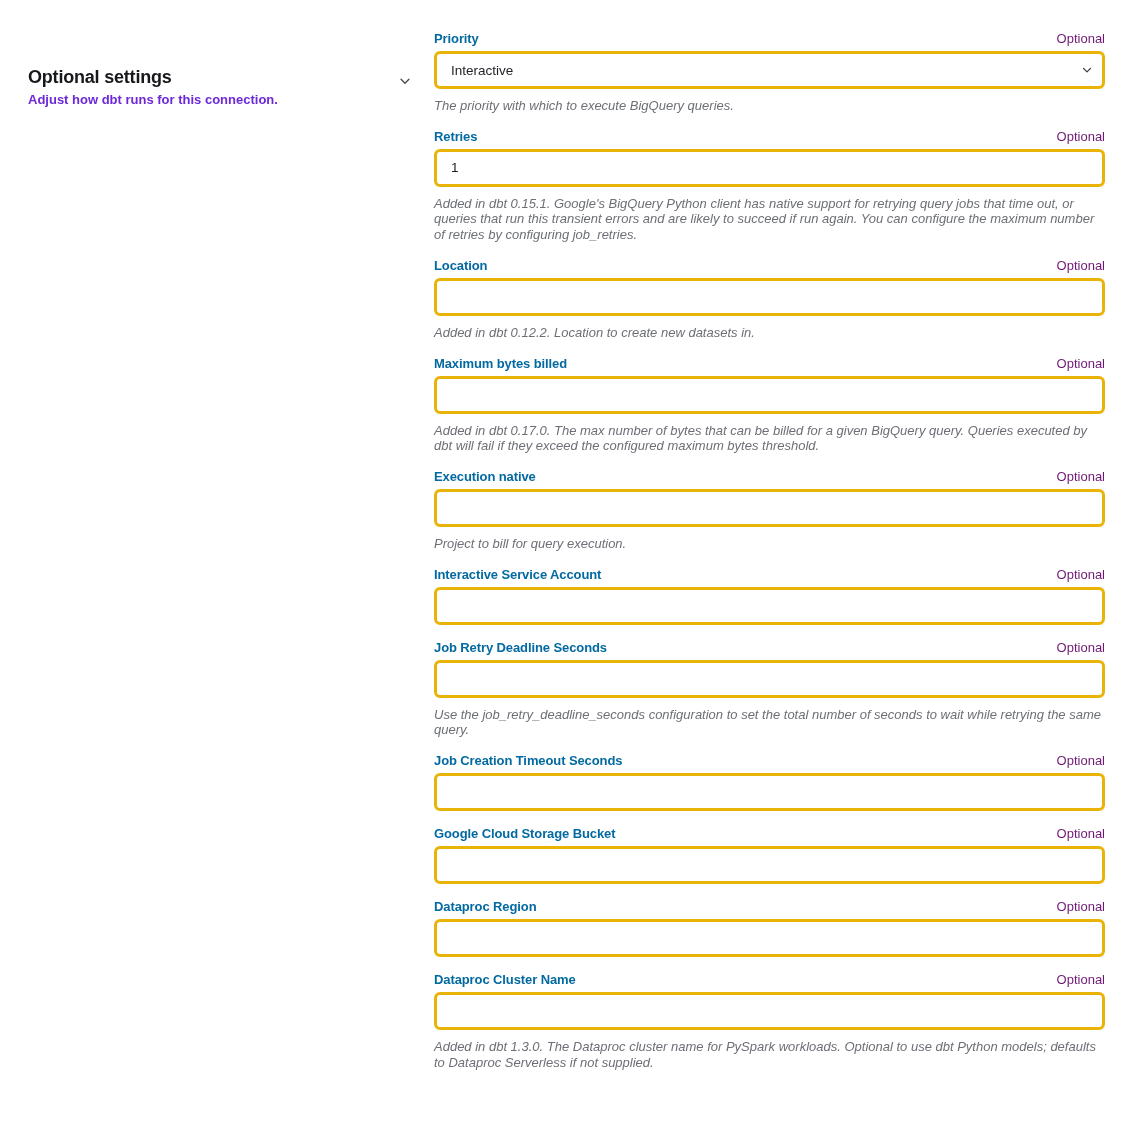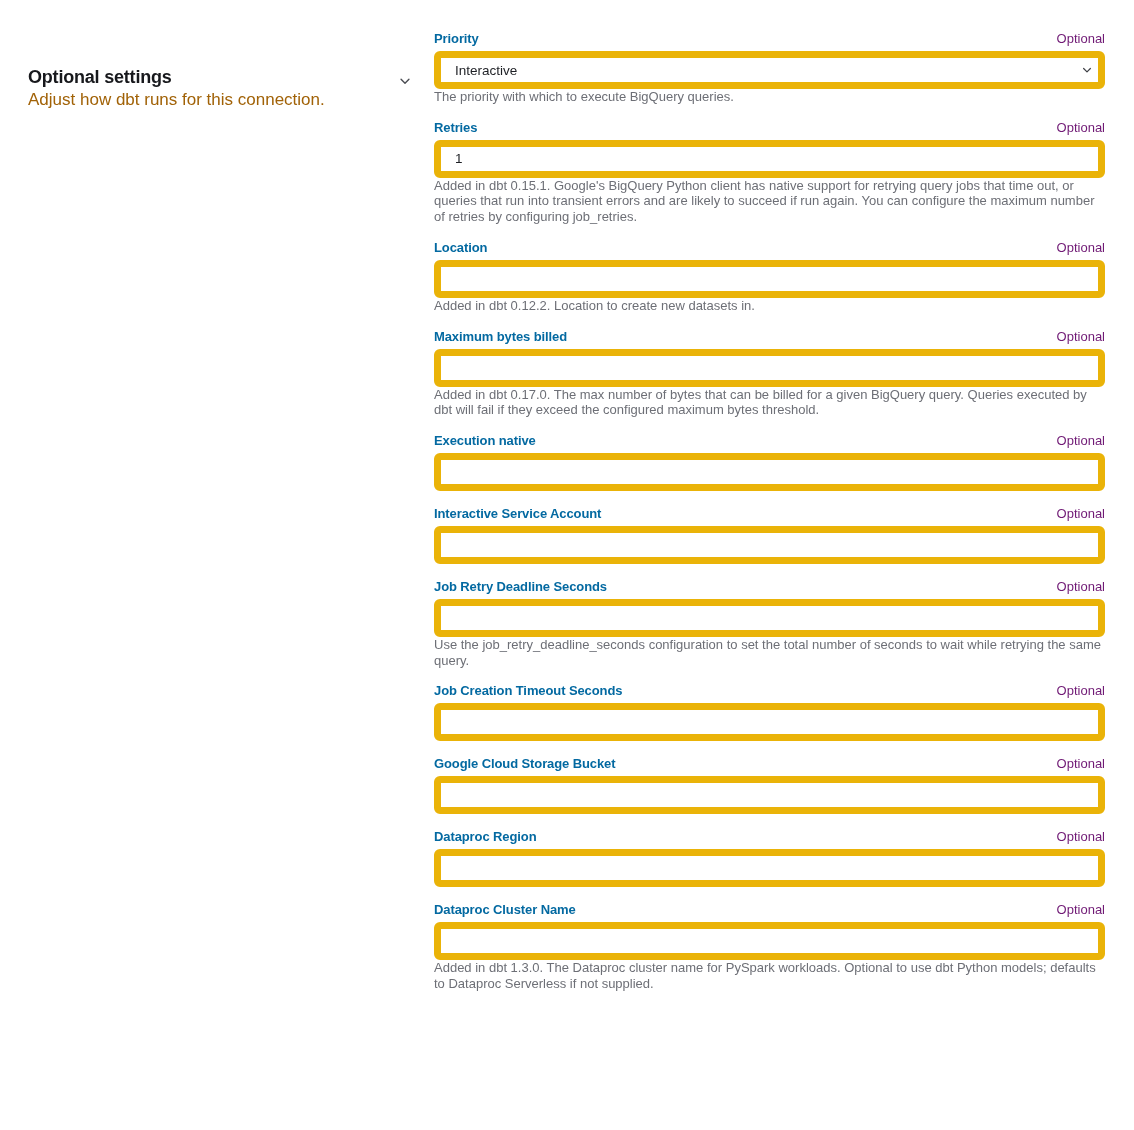--- a/index.html
+++ b/index.html
@@ -32,23 +32,24 @@
   .section-title {
     margin: 0;
     font-size: 18px;
     font-weight: 700;
     color: #17181c;
     line-height: 22px;
     letter-spacing: -0.2px;
   }
   .section-subtitle {
     margin: 4px 0 0 0;
-    font-size: 17px;
-    color: #a16207;
+    font-size: 13px;
+    color: #6d28d9;
     line-height: 16px;
+    font-weight: bold;
   }
   .section-chevron {
     margin-top: 8px;
     color: #4a4c52;
     cursor: pointer;
     display: inline-flex;
   }
   
   .form {
     position: absolute;
@@ -74,44 +75,45 @@
     font-size: 13px;
     font-weight: 400;
     color: #701a75;
     line-height: 16px;
   }
   .control-wrap { position: relative; }
   .control {
     display: block;
     width: 100%;
     height: 38px;
-    border: 7px solid #eab308;
+    border: 3px solid #eab308;
     border-radius: 6px;
     background: #ffffff;
     padding: 0 14px;
     font-family: "Liberation Sans", sans-serif;
     font-size: 13.5px;
     color: #1d1f24;
     outline: none;
   }
   .control.is-select { padding-right: 34px; cursor: pointer; }
   .select-chevron {
     position: absolute;
     right: 12px;
     top: 50%;
     transform: translateY(-50%);
     color: #3f4147;
     display: inline-flex;
     pointer-events: none;
   }
   .helper {
-    margin: 0 0 0 0;
+    margin: 9px 0 0 0;
     font-size: 13px;
     line-height: 15.7px;
     color: #6d6f76;
+    font-style: italic;
   }
 </style>
 </head>
 <body>
 
 <div class="page">
 
   <div class="section-header">
     <div>
       <h2 class="section-title">Optional settings</h2>
@@ -143,21 +145,21 @@
 
     <div class="field">
       <div class="field-head">
         <span class="field-label">Retries</span>
         <span class="optional">Optional</span>
       </div>
       <div class="control-wrap">
         <input class="control" type="text" value="1" style="">
 
       </div>
-      <p class="helper">Added in dbt 0.15.1. Google's BigQuery Python client has native support for retrying query jobs that time out, or queries that run into transient errors and are likely to succeed if run again. You can configure the maximum number of retries by configuring job_retries.</p>
+      <p class="helper">Added in dbt 0.15.1. Google's BigQuery Python client has native support for retrying query jobs that time out, or queries that run this transient errors and are likely to succeed if run again. You can configure the maximum number of retries by configuring job_retries.</p>
     </div>
 
     <div class="field">
       <div class="field-head">
         <span class="field-label">Location</span>
         <span class="optional">Optional</span>
       </div>
       <div class="control-wrap">
         <input class="control" type="text" value="" style="">
 
@@ -179,20 +181,21 @@
 
     <div class="field">
       <div class="field-head">
         <span class="field-label">Execution native</span>
         <span class="optional">Optional</span>
       </div>
       <div class="control-wrap">
         <input class="control" type="text" value="" style="">
 
       </div>
+      <p class="helper">Project to bill for query execution.</p>
     </div>
 
     <div class="field">
       <div class="field-head">
         <span class="field-label">Interactive Service Account</span>
         <span class="optional">Optional</span>
       </div>
       <div class="control-wrap">
         <input class="control" type="text" value="" style="">
 

